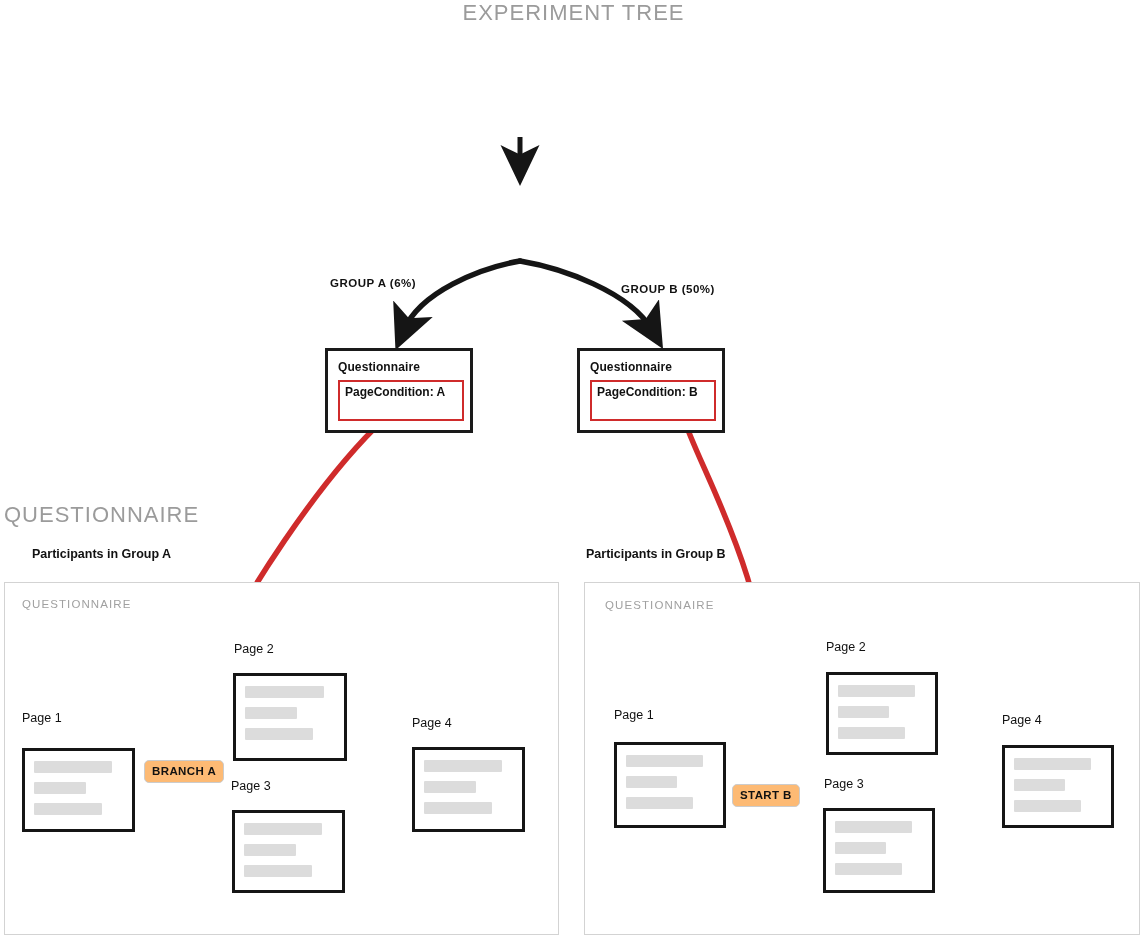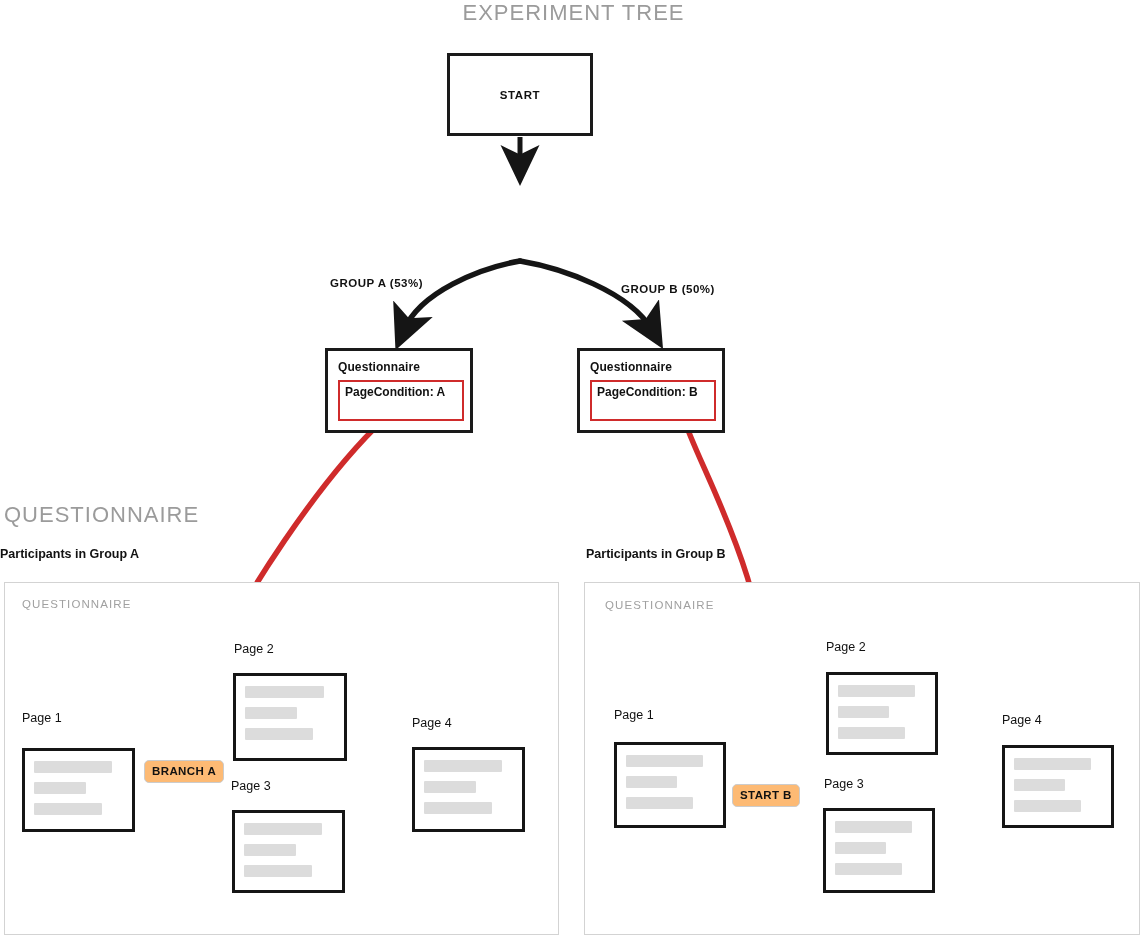--- a/index.html
+++ b/index.html
@@ -112,21 +112,21 @@
   }
   #panel-a { left: 4px;   top: 582px; width: 555px; height: 353px; }
   #panel-b { left: 584px; top: 582px; width: 556px; height: 353px; }
   .panel-caption {
     position: absolute;
     font-size: 12.5px;
     font-weight: 700;
     color: #111111;
     white-space: nowrap;
   }
-  #panel-a-caption { left: 0px;   top: 547px; }
+  #panel-a-caption { left: 0px;   top: 547px; padding-left: 32px; }
   #panel-b-caption { left: 586px; top: 547px; }
   .panel-header {
     position: absolute;
     font-size: 11.5px;
     color: #a0a0a0;
     letter-spacing: 1.1px;
     font-weight: 400;
     white-space: nowrap;
   }
   #panel-a-header { left: 22px;  top: 598px; }
@@ -242,26 +242,23 @@
     </g>
 
     <g>
       <path d="M950,872 L995,810" stroke="#151515" stroke-width="5" fill="none" stroke-linecap="round" marker-end="url(#arrow-black-wide)"></path>
     </g>
   </svg>
 
   <div class="section-title" id="experiment-tree-title">EXPERIMENT TREE</div>
   <div class="section-title" id="questionnaire-title">QUESTIONNAIRE</div>
 
-  <div class="tree-box" id="start-box">
-    <span class="tree-box-label">START</span>
-  </div>
-
-
-  <div class="edge-label" id="group-a-label">GROUP A (53%)</div>
+
+
+  <div class="edge-label" id="group-a-label">GROUP A (6%)</div>
   <div class="edge-label" id="group-b-label">GROUP B (50%)</div>
 
   <div class="questionnaire-node" id="questionnaire-node-a">
     <div class="qnode-title">Questionnaire</div>
     <div class="pagecondition-chip">PageCondition: A</div>
   </div>
 
   <div class="questionnaire-node" id="questionnaire-node-b">
     <div class="qnode-title">Questionnaire</div>
     <div class="pagecondition-chip">PageCondition: B</div>

